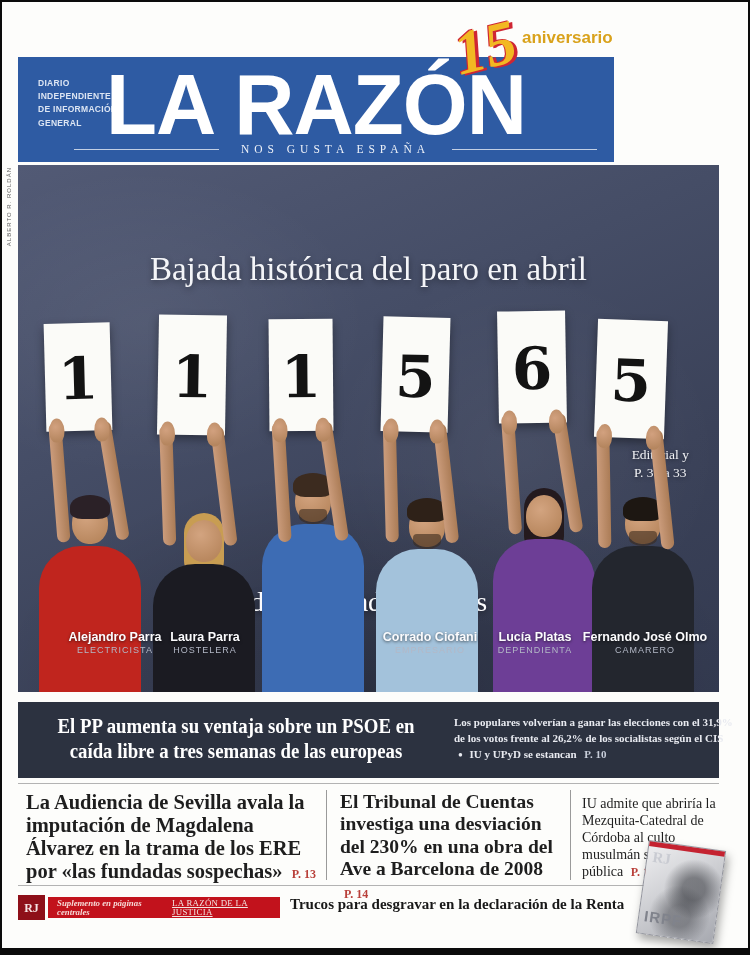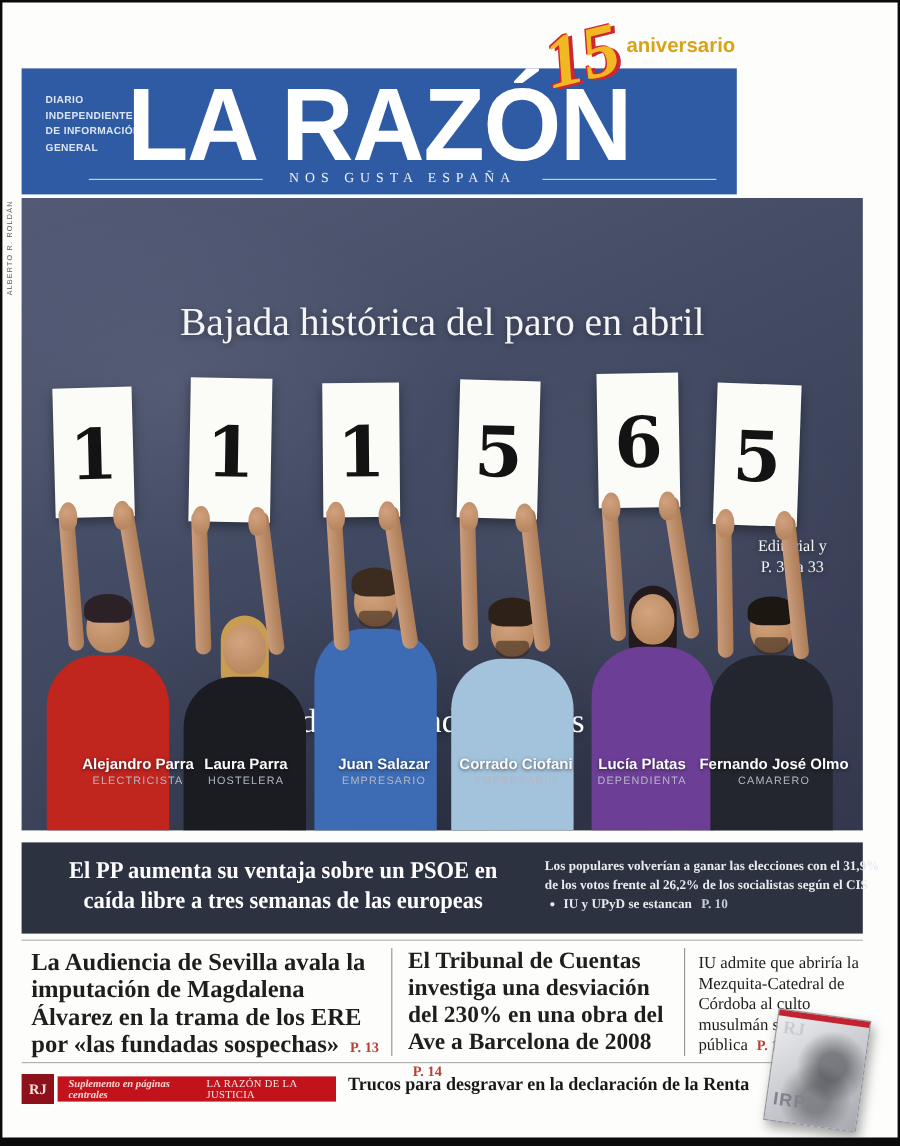--- a/index.html
+++ b/index.html
@@ -130,21 +130,21 @@
   .cover .cv-logo{position:absolute;left:5px;top:8px;font:700 15px/1 "Liberation Serif",serif;color:#c9cbd2;}
   .cover .cv-text{position:absolute;left:5px;bottom:10px;font:700 15px/1 "Liberation Sans",sans-serif;
     color:#80838c;letter-spacing:1px;}
 
   
   .rjbox{left:16px;top:893px;width:27px;height:25px;display:flex;align-items:center;justify-content:center;
     font:700 12px/1 "Liberation Serif",serif;color:#f4e3e3;}
   .redbar{left:46px;top:895px;width:232px;height:21px;display:flex;align-items:center;
     padding-left:9px;gap:6px;box-sizing:border-box;}
   .redbar .sup-it{font:italic 700 8.8px/1 "Liberation Serif",serif;color:#f6d9d6;}
-  .redbar .sup-t{font:400 8.8px/1 "Liberation Serif",serif;color:#f2e7e3;letter-spacing:.3px;}
+  .redbar .sup-t{font:400 8.8px/1 "Liberation Serif",serif;color:#f2e7e3;letter-spacing:.3px;text-decoration:underline;}
   .teaser{left:288px;top:893px;font:700 15.5px/1.2 "Liberation Serif",serif;color:#181818;
     transform:scaleX(.97);transform-origin:left;}
 </style>
 </head>
 <body>
 
 <div class="page">
 
   <div class="abs anniv-num">15</div>
   <div class="abs anniv-label">aniversario</div>
@@ -238,24 +238,20 @@
 P. 30 a 33</div>
 
     <div class="nm n1">
       <div class="pname">Alejandro Parra</div>
       <div class="pjob">ELECTRICISTA</div>
     </div>
     <div class="nm n2">
       <div class="pname">Laura Parra</div>
       <div class="pjob">HOSTELERA</div>
     </div>
-    <div class="nm n3">
-      <div class="pname">Juan Salazar</div>
-      <div class="pjob">EMPRESARIO</div>
-    </div>
     <div class="nm n4">
       <div class="pname">Corrado Ciofani</div>
       <div class="pjob">EMPRESARIO</div>
     </div>
     <div class="nm n5">
       <div class="pname">Lucía Platas</div>
       <div class="pjob">DEPENDIENTA</div>
     </div>
     <div class="nm n6">
       <div class="pname">Fernando José Olmo</div>

